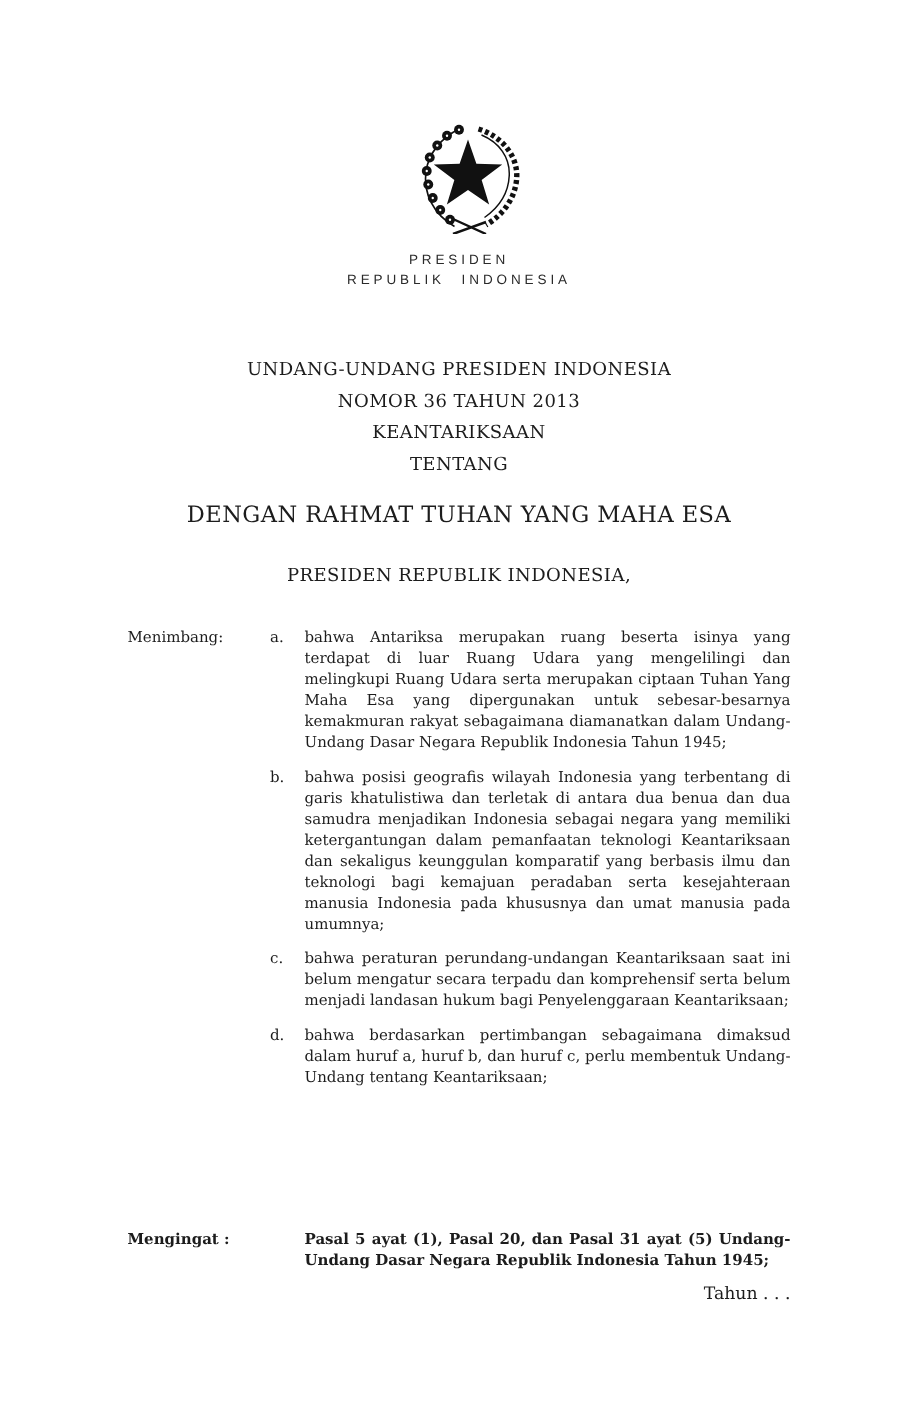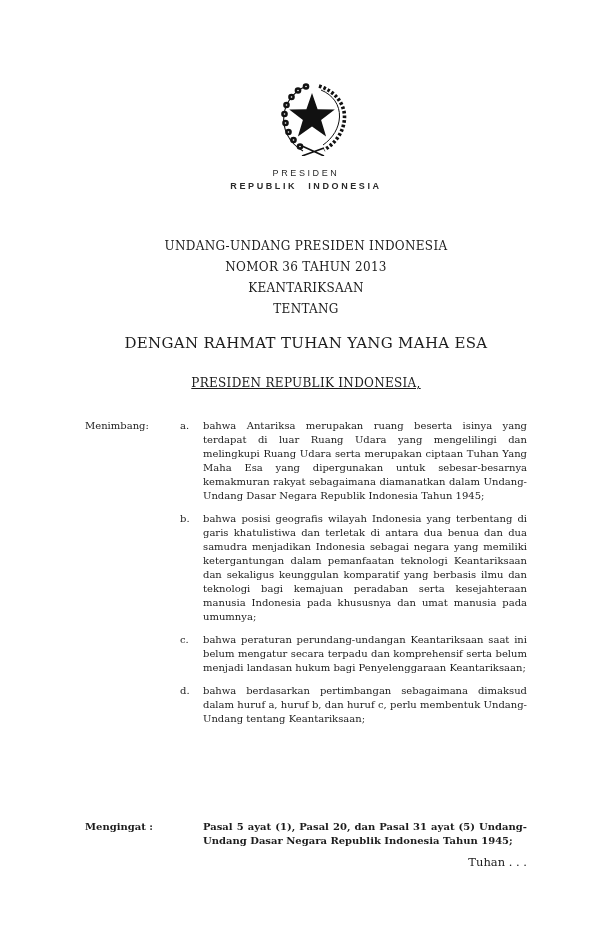--- a/index.html
+++ b/index.html
@@ -11,30 +11,30 @@
 
   
   .letterhead { position:absolute; top:82px; left:0; width:100%; text-align:center; }
   .emblem { display:block; margin:0 auto; transform:translateX(6px); }
   .lh-line1 {
     margin-top:12px; font-family:"Liberation Sans",sans-serif;
     font-size:9px; letter-spacing:2.6px; color:#2a2a2a;
   }
   .lh-line2 {
     margin-top:3px; font-family:"Liberation Sans",sans-serif;
-    font-size:9px; letter-spacing:2.6px; word-spacing:6px; color:#2a2a2a;font-weight:bold;
+    font-size:9px; letter-spacing:2.6px; word-spacing:6px; color:#2a2a2a;
   }
 
   
   .title-block { position:absolute; top:236px; left:0; width:100%; text-align:center;
     font-size:12px; line-height:21px; letter-spacing:0.3px; }
   .invocation { position:absolute; top:334px; left:0; width:100%; text-align:center;
     font-size:15px; letter-spacing:0.3px; }
   .issuer { position:absolute; top:376px; left:0; width:100%; text-align:center;
-    font-size:12px; letter-spacing:0.3px;text-decoration:underline; }
+    font-size:12px; letter-spacing:0.3px; }
 
   
   .section { position:absolute; left:85px; width:442px; font-size:10px; line-height:14px; }
   .sec-menimbang { top:419px; }
   .sec-mengingat { top:820px; display:flex;font-weight:bold; }
   .row { display:flex; }
   .row-label { flex:none; width:95px; }
   .sec-mengingat .row-label { width:118px; }
   .items { flex:1; min-width:0; }
   .item { display:flex; margin-bottom:9px; }
@@ -123,15 +123,15 @@
         <p class="item-text">bahwa berdasarkan pertimbangan sebagaimana dimaksud dalam huruf a, huruf b, dan huruf c, perlu membentuk Undang-Undang tentang Keantariksaan;</p>
       </div>
     </div>
   </div>
 
   <div class="section sec-mengingat">
     <div class="row-label">Mengingat :</div>
     <p>Pasal 5 ayat (1), Pasal 20, dan Pasal 31 ayat (5) Undang-Undang Dasar Negara Republik Indonesia Tahun 1945;</p>
   </div>
 
-  <div class="catchword">Tuhan . . .</div>
+  <div class="catchword">Tahun . . .</div>
 
 </div>
 
 </body></html>

